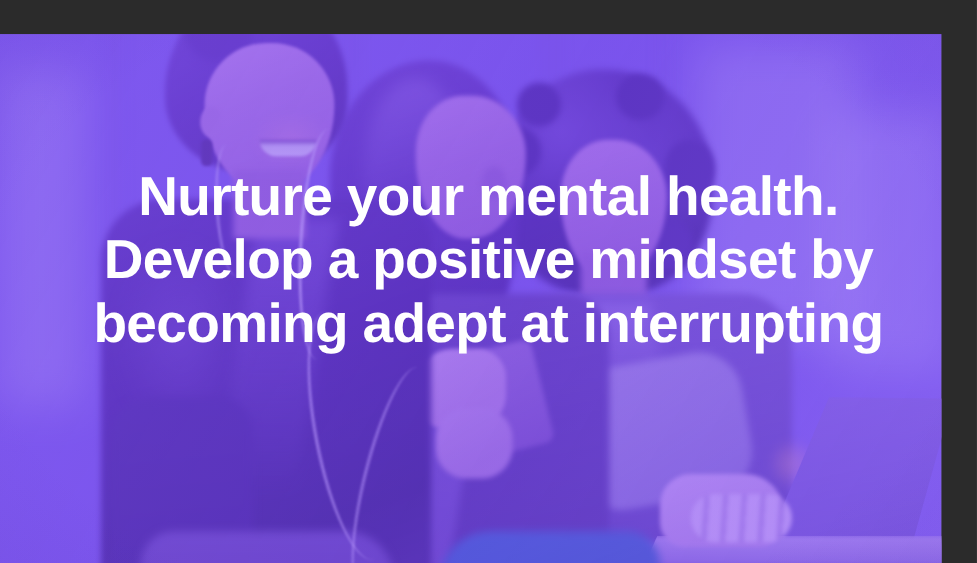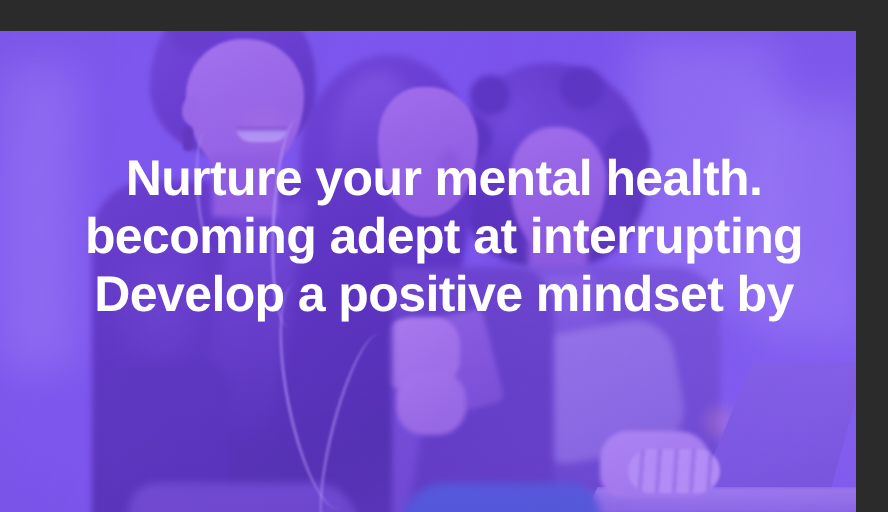--- a/index.html
+++ b/index.html
@@ -484,17 +484,17 @@
     <div class="chair"></div>
     <div class="chair2"></div>
 
     <div class="tint"></div>
     <div class="tint2"></div>
     <div class="vignette"></div>
   </div>
 
   <div class="headline">
     <span class="ln">Nurture your mental health.</span>
+    <span class="ln">Develop a positive mindset by</span>
     <span class="ln">becoming adept at interrupting</span>
-    <span class="ln">Develop a positive mindset by</span>
   </div>
 
 </div>
 
 </body></html>

